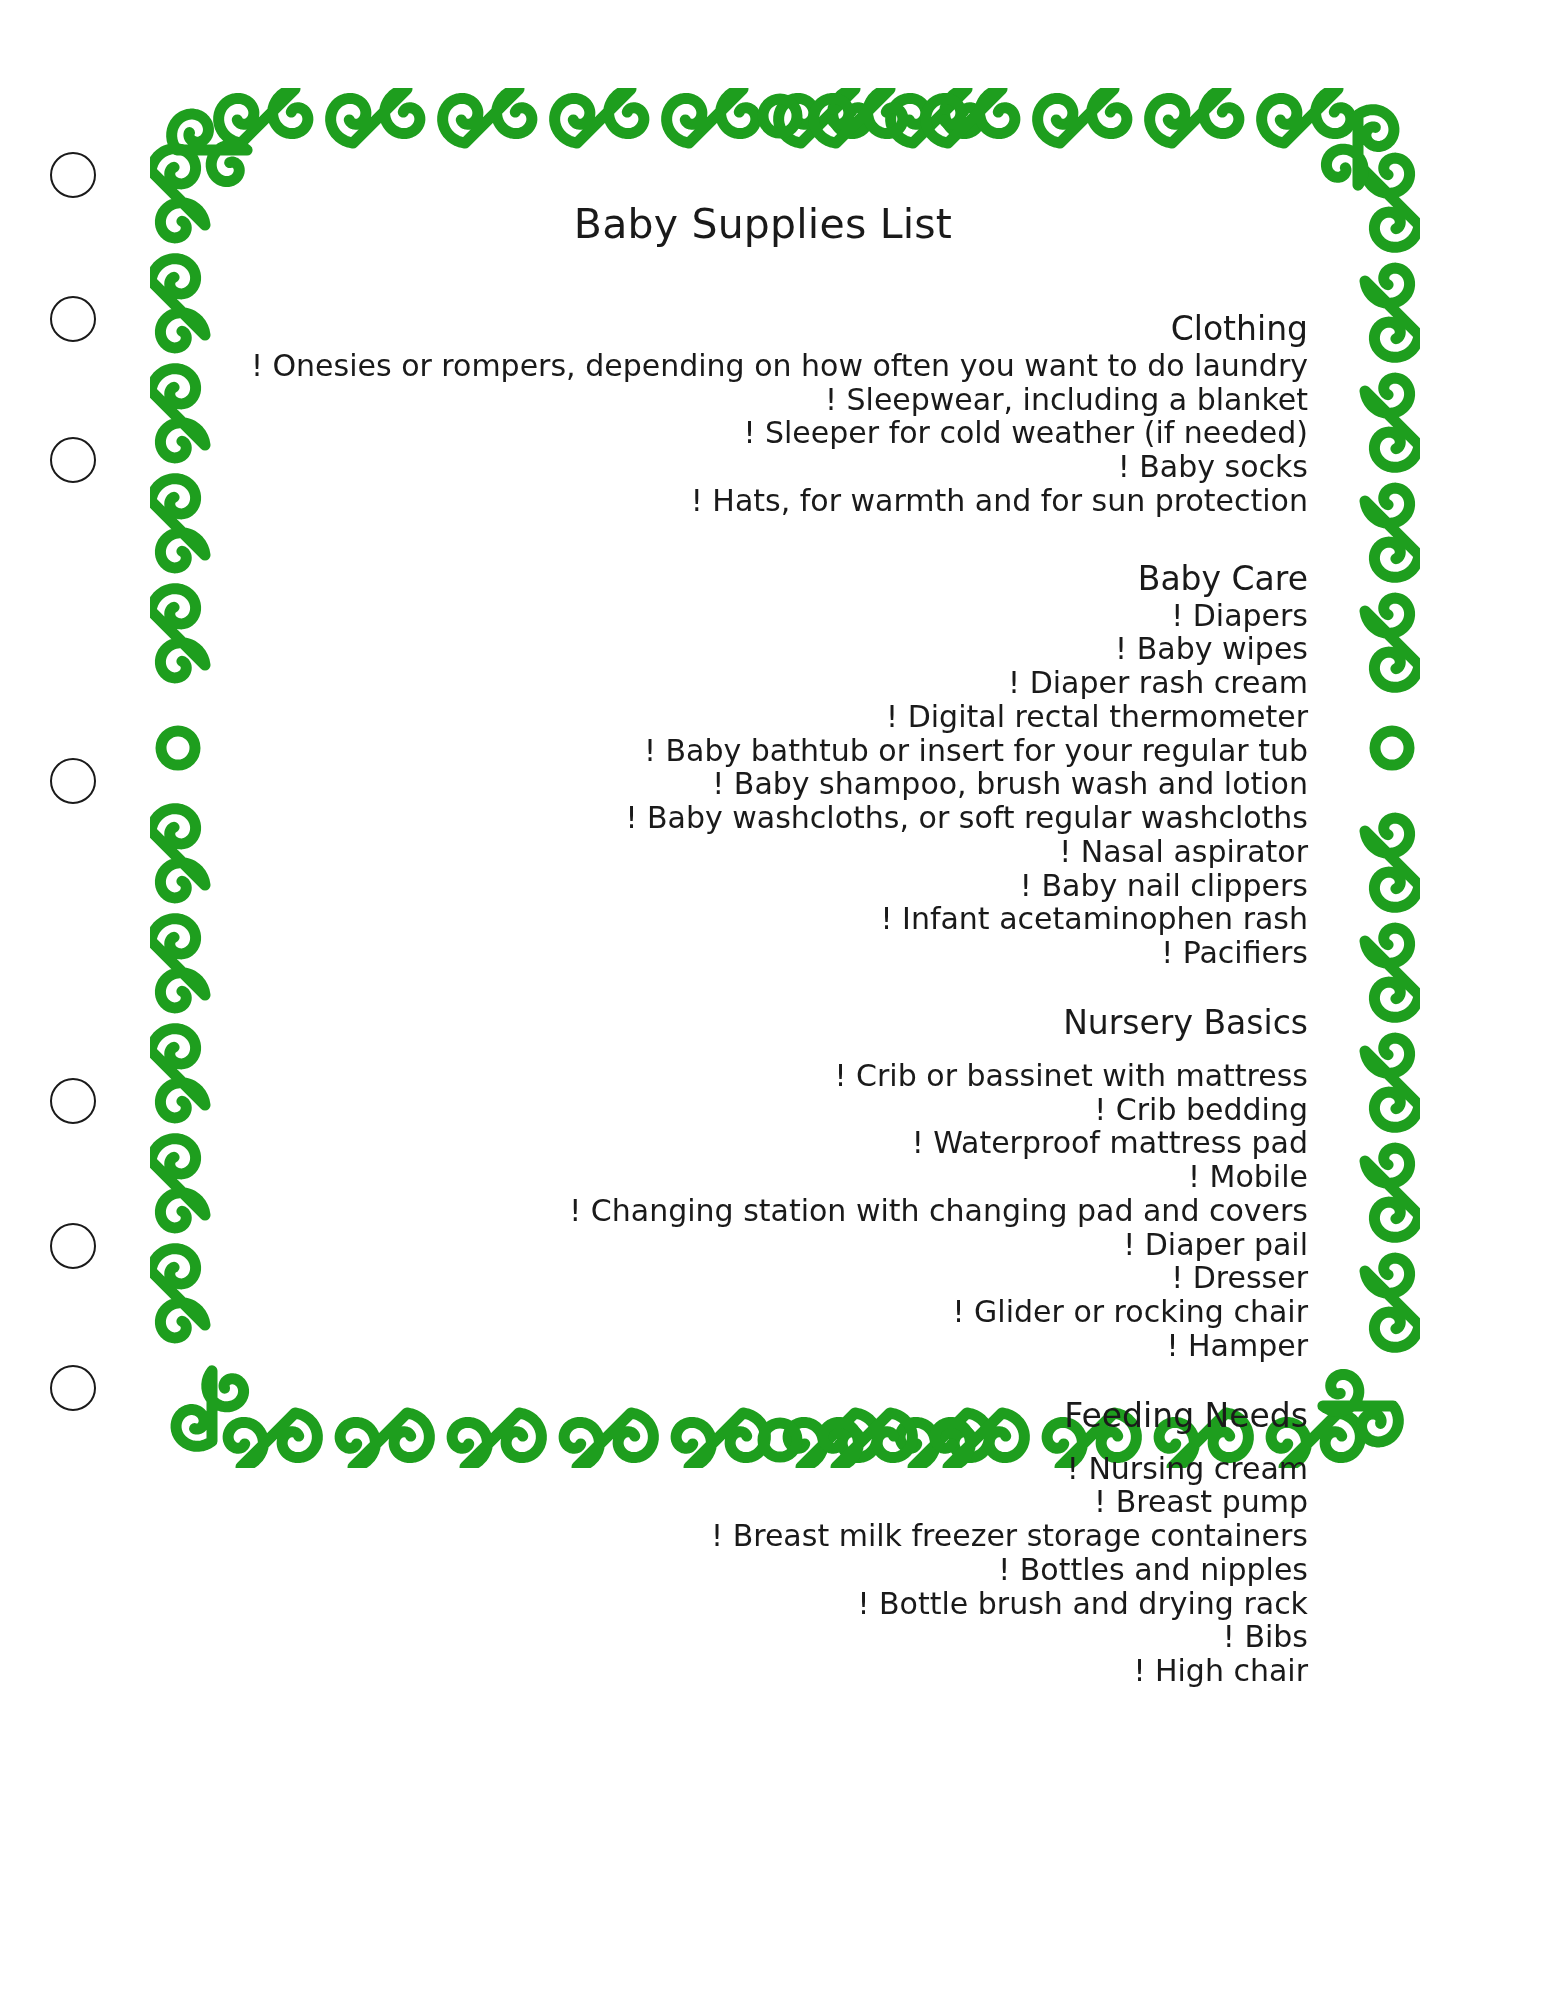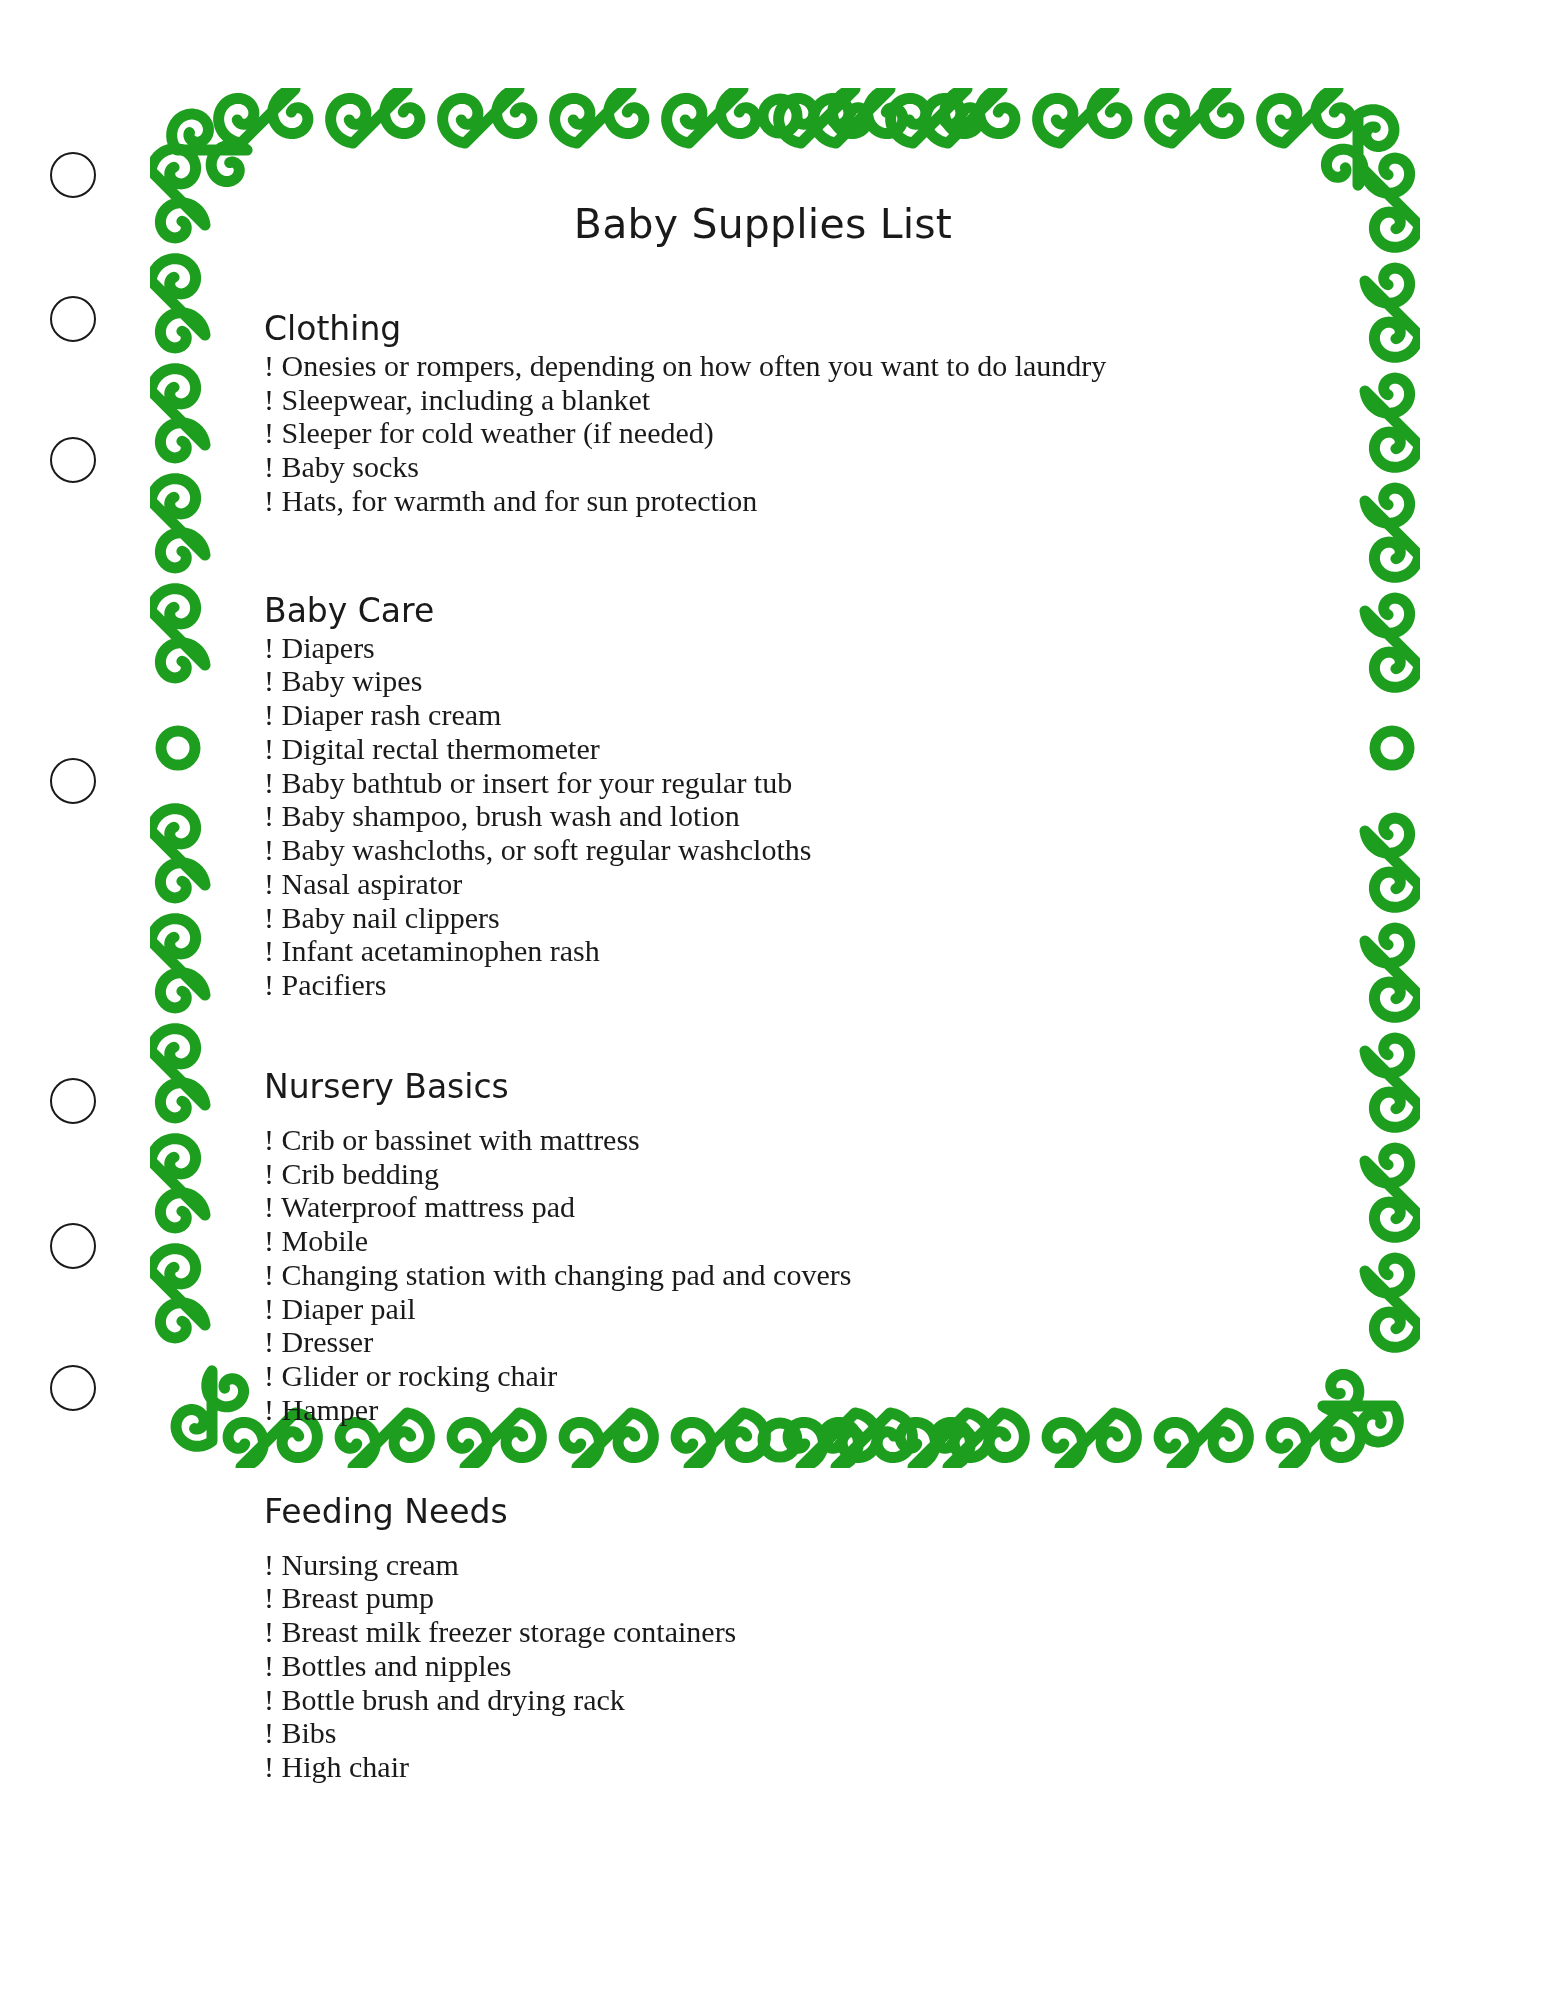--- a/index.html
+++ b/index.html
@@ -59,32 +59,32 @@
     text-align: center;
     font-size: 41px;
     color: #1a1a1a;
     font-family: "DejaVu Sans", sans-serif;
     font-weight: 400;
     letter-spacing: 0.2px;
     margin: 0 0 62px 0;
     padding-right: 30px;
   }
 
-  .section { margin: 16px; }
+  .section { margin: 0; text-align: right; }
 
   .section-heading {
     font-size: 33px;
     color: #1a1a1a;
     font-weight: 400;
     line-height: 1.18;
     margin: 0;
     padding: 0;
   }
 
-  .items { margin: 0; padding: 0; list-style: none; font-family: Liberation Serif, serif; }
+  .items { margin: 0; padding: 0; list-style: none; }
 
   .item {
     font-size: 30px;
     color: #1a1a1a;
     line-height: 1.125;
     white-space: nowrap;
     margin: 0;
     padding: 0;
   }
   .item .bullet { display: inline; }

